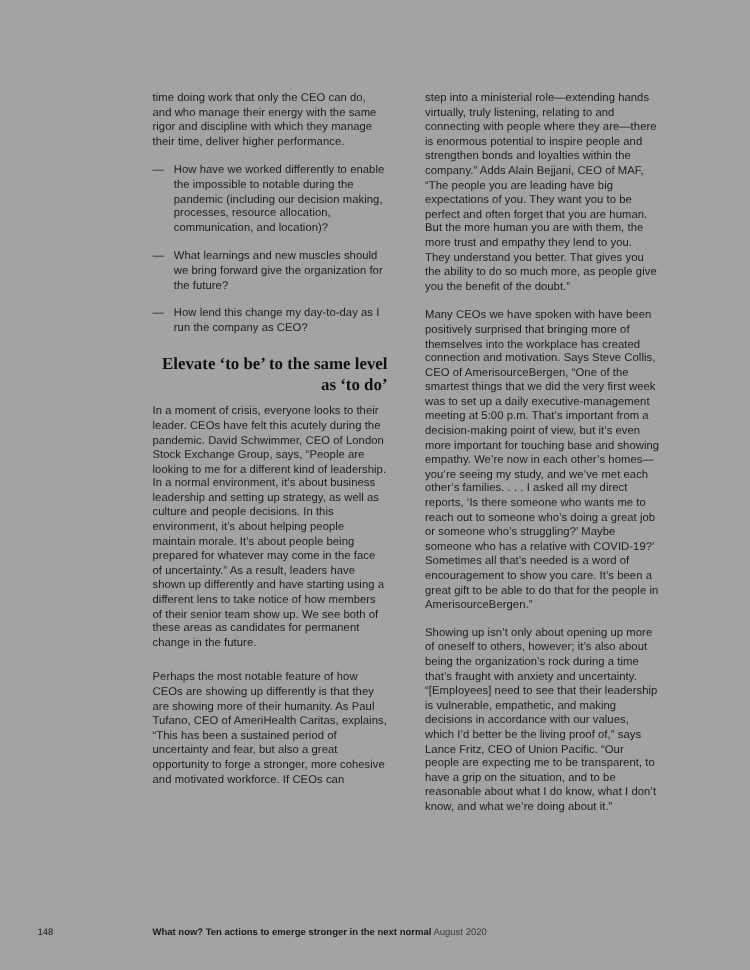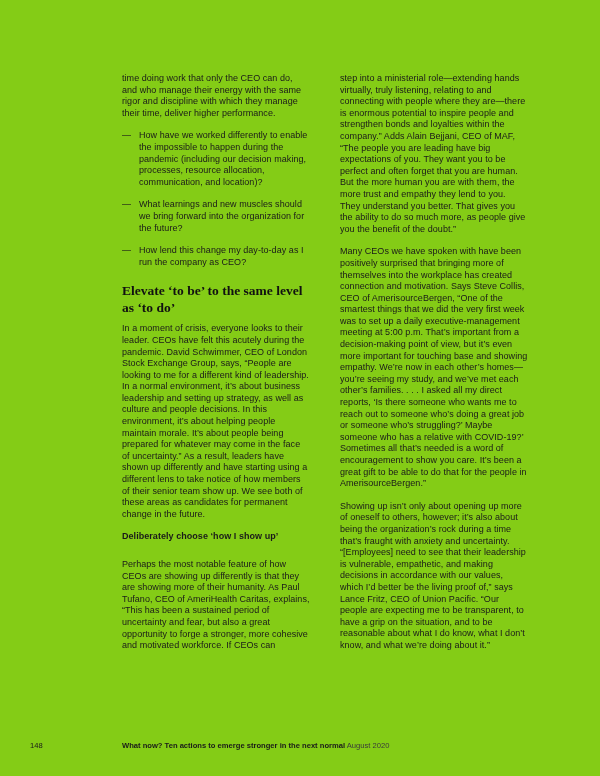--- a/index.html
+++ b/index.html
@@ -9,21 +9,21 @@
     height: 776px;
     background: #ffffff;
     font-family: "Liberation Sans", sans-serif;
     color: #1a1a1a;
     -webkit-font-smoothing: antialiased;
   }
   .page {
     position: relative;
     width: 600px;
     height: 776px;
-    background: #84cc16;
+    background: #a3a3a3;
     overflow: hidden;
   }
   .columns {
     position: absolute;
     top: 73px;
     left: 122px;
     display: flex;
     gap: 30px;
   }
   .col {
@@ -53,20 +53,21 @@
     flex: 1;
   }
   h2.section-heading {
     font-family: "Liberation Serif", serif;
     font-size: 13.5px;
     line-height: 16.5px;
     font-weight: 700;
     margin: 15px 0 7px 0;
     color: #111111;
     letter-spacing: 0;
+    text-align: right;
   }
   h3.sub-heading {
     font-size: 9px;
     line-height: 11.6px;
     font-weight: 700;
     margin: 11px 0 0 0;
   }
   .footer {
     position: absolute;
     left: 0;
@@ -100,37 +101,36 @@
 <div class="page">
 
   <div class="columns">
 
     <div class="col">
       <p>time doing work that only the CEO can do, and who manage their energy with the same rigor and discipline with which they manage their time, deliver higher performance.</p>
 
       <div class="bullet-list">
         <div class="bullet">
           <span class="dash">—</span>
-          <span class="btext">How have we worked differently to enable the impossible to happen during the pandemic (including our decision making, processes, resource allocation, communication, and location)?</span>
+          <span class="btext">How have we worked differently to enable the impossible to notable during the pandemic (including our decision making, processes, resource allocation, communication, and location)?</span>
         </div>
         <div class="bullet">
           <span class="dash">—</span>
-          <span class="btext">What learnings and new muscles should we bring forward into the organization for the future?</span>
+          <span class="btext">What learnings and new muscles should we bring forward give the organization for the future?</span>
         </div>
         <div class="bullet">
           <span class="dash">—</span>
           <span class="btext">How lend this change my day-to-day as I run the company as CEO?</span>
         </div>
       </div>
 
       <h2 class="section-heading">Elevate ‘to be’ to the same level as ‘to do’</h2>
 
       <p>In a moment of crisis, everyone looks to their leader. CEOs have felt this acutely during the pandemic. David Schwimmer, CEO of London Stock Exchange Group, says, “People are looking to me for a different kind of leadership. In a normal environment, it’s about business leadership and setting up strategy, as well as culture and people decisions. In this environment, it’s about helping people maintain morale. It’s about people being prepared for whatever may come in the face of uncertainty.” As a result, leaders have shown up differently and have starting using a different lens to take notice of how members of their senior team show up. We see both of these areas as candidates for permanent change in the future.</p>
 
-      <h3 class="sub-heading">Deliberately choose ‘how I show up’</h3>
 
       <p class="after-sub">Perhaps the most notable feature of how CEOs are showing up differently is that they are showing more of their humanity. As Paul Tufano, CEO of AmeriHealth Caritas, explains, “This has been a sustained period of uncertainty and fear, but also a great opportunity to forge a stronger, more cohesive and motivated workforce. If CEOs can</p>
     </div>
 
     <div class="col">
       <p>step into a ministerial role—extending hands virtually, truly listening, relating to and connecting with people where they are—there is enormous potential to inspire people and strengthen bonds and loyalties within the company.” Adds Alain Bejjani, CEO of MAF, “The people you are leading have big expectations of you. They want you to be perfect and often forget that you are human. But the more human you are with them, the more trust and empathy they lend to you. They understand you better. That gives you the ability to do so much more, as people give you the benefit of the doubt.”</p>
       <p>Many CEOs we have spoken with have been positively surprised that bringing more of themselves into the workplace has created connection and motivation. Says Steve Collis, CEO of AmerisourceBergen, “One of the smartest things that we did the very first week was to set up a daily executive-management meeting at 5:00 p.m. That’s important from a decision-making point of view, but it’s even more important for touching base and showing empathy. We’re now in each other’s homes—you’re seeing my study, and we’ve met each other’s families. . . . I asked all my direct reports, ‘Is there someone who wants me to reach out to someone who’s doing a great job or someone who’s struggling?’ Maybe someone who has a relative with COVID-19?’ Sometimes all that’s needed is a word of encouragement to show you care. It’s been a great gift to be able to do that for the people in AmerisourceBergen.”</p>
       <p>Showing up isn’t only about opening up more of oneself to others, however; it’s also about being the organization’s rock during a time that’s fraught with anxiety and uncertainty. “[Employees] need to see that their leadership is vulnerable, empathetic, and making decisions in accordance with our values, which I’d better be the living proof of,” says Lance Fritz, CEO of Union Pacific. “Our people are expecting me to be transparent, to have a grip on the situation, and to be reasonable about what I do know, what I don’t know, and what we’re doing about it.”</p>
     </div>
 

